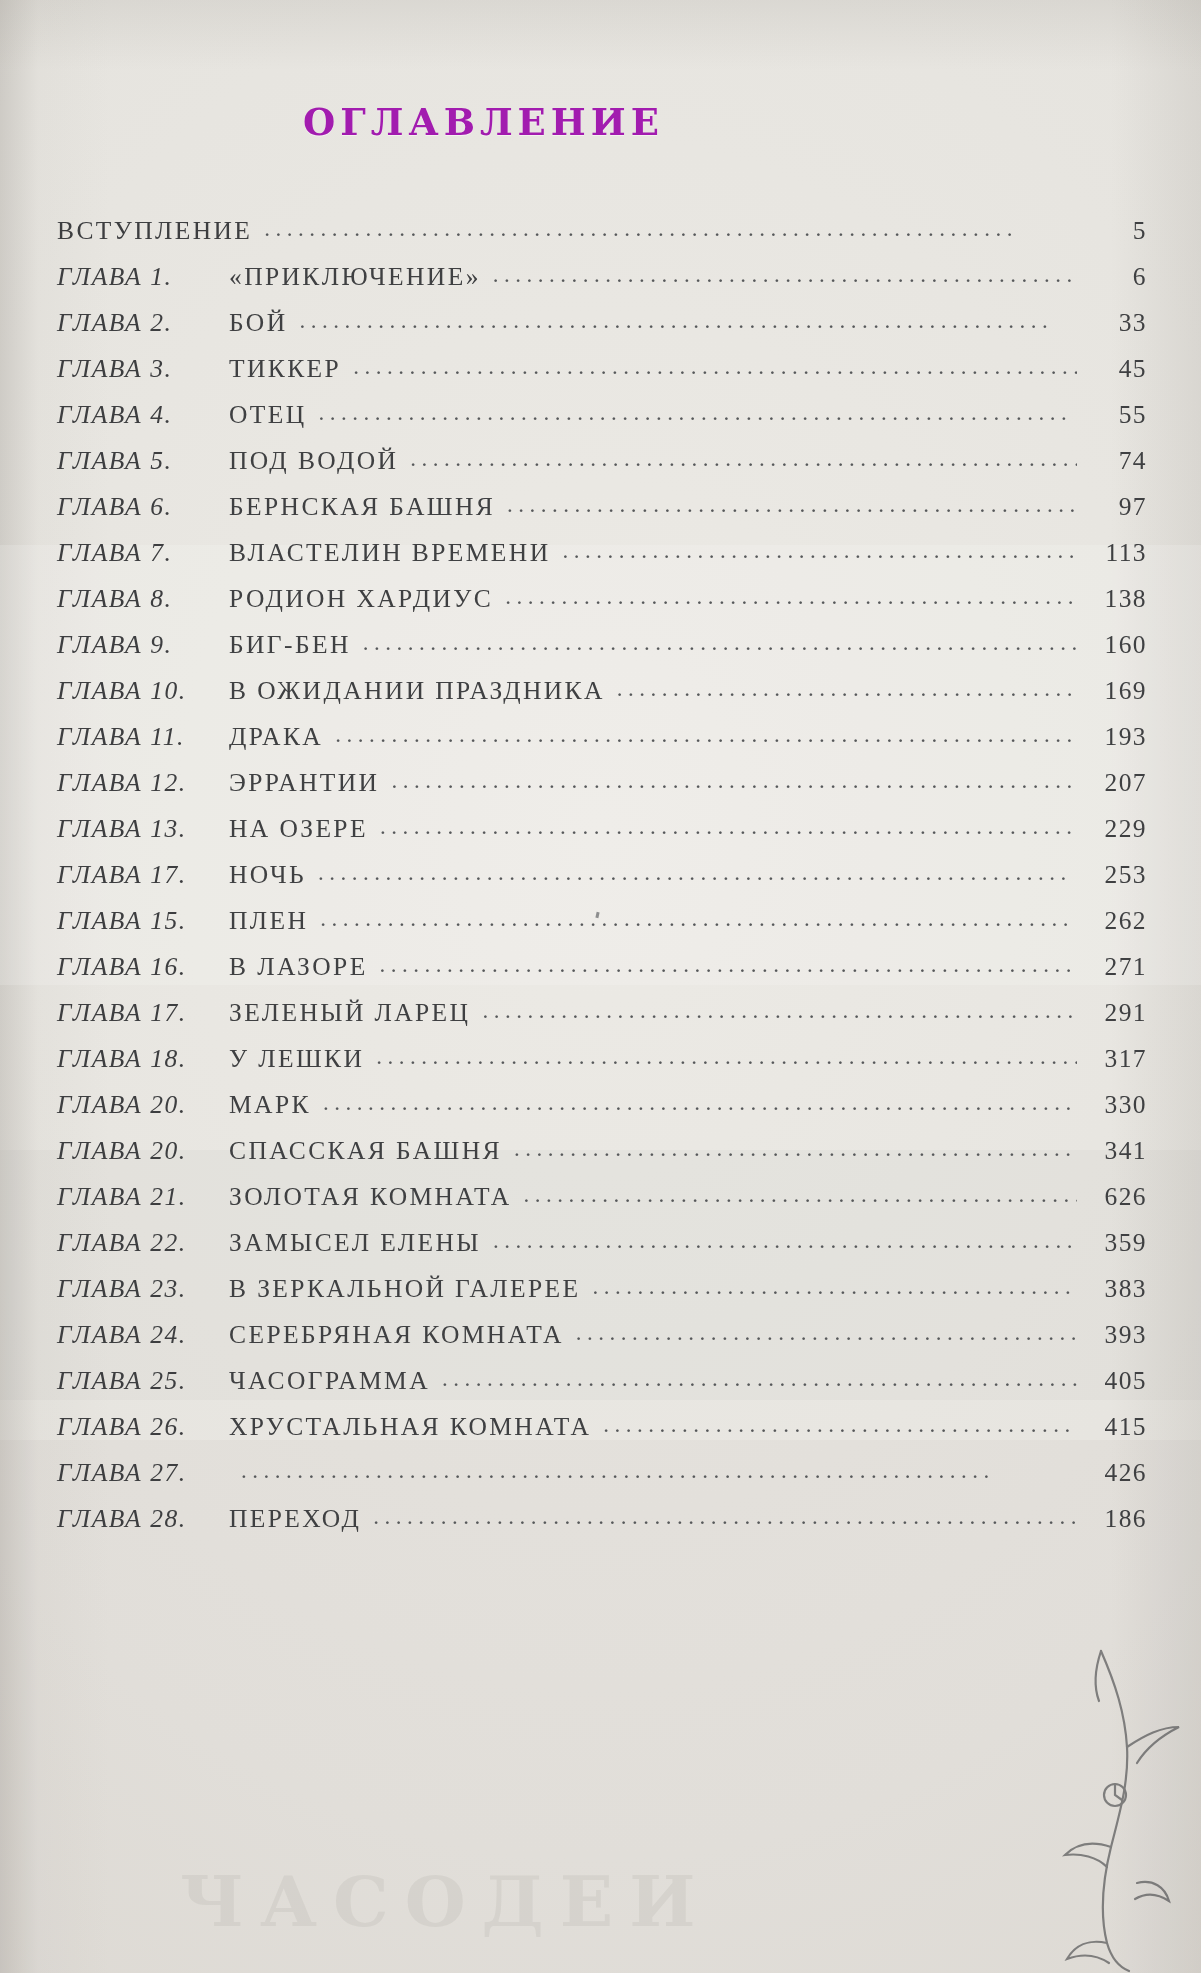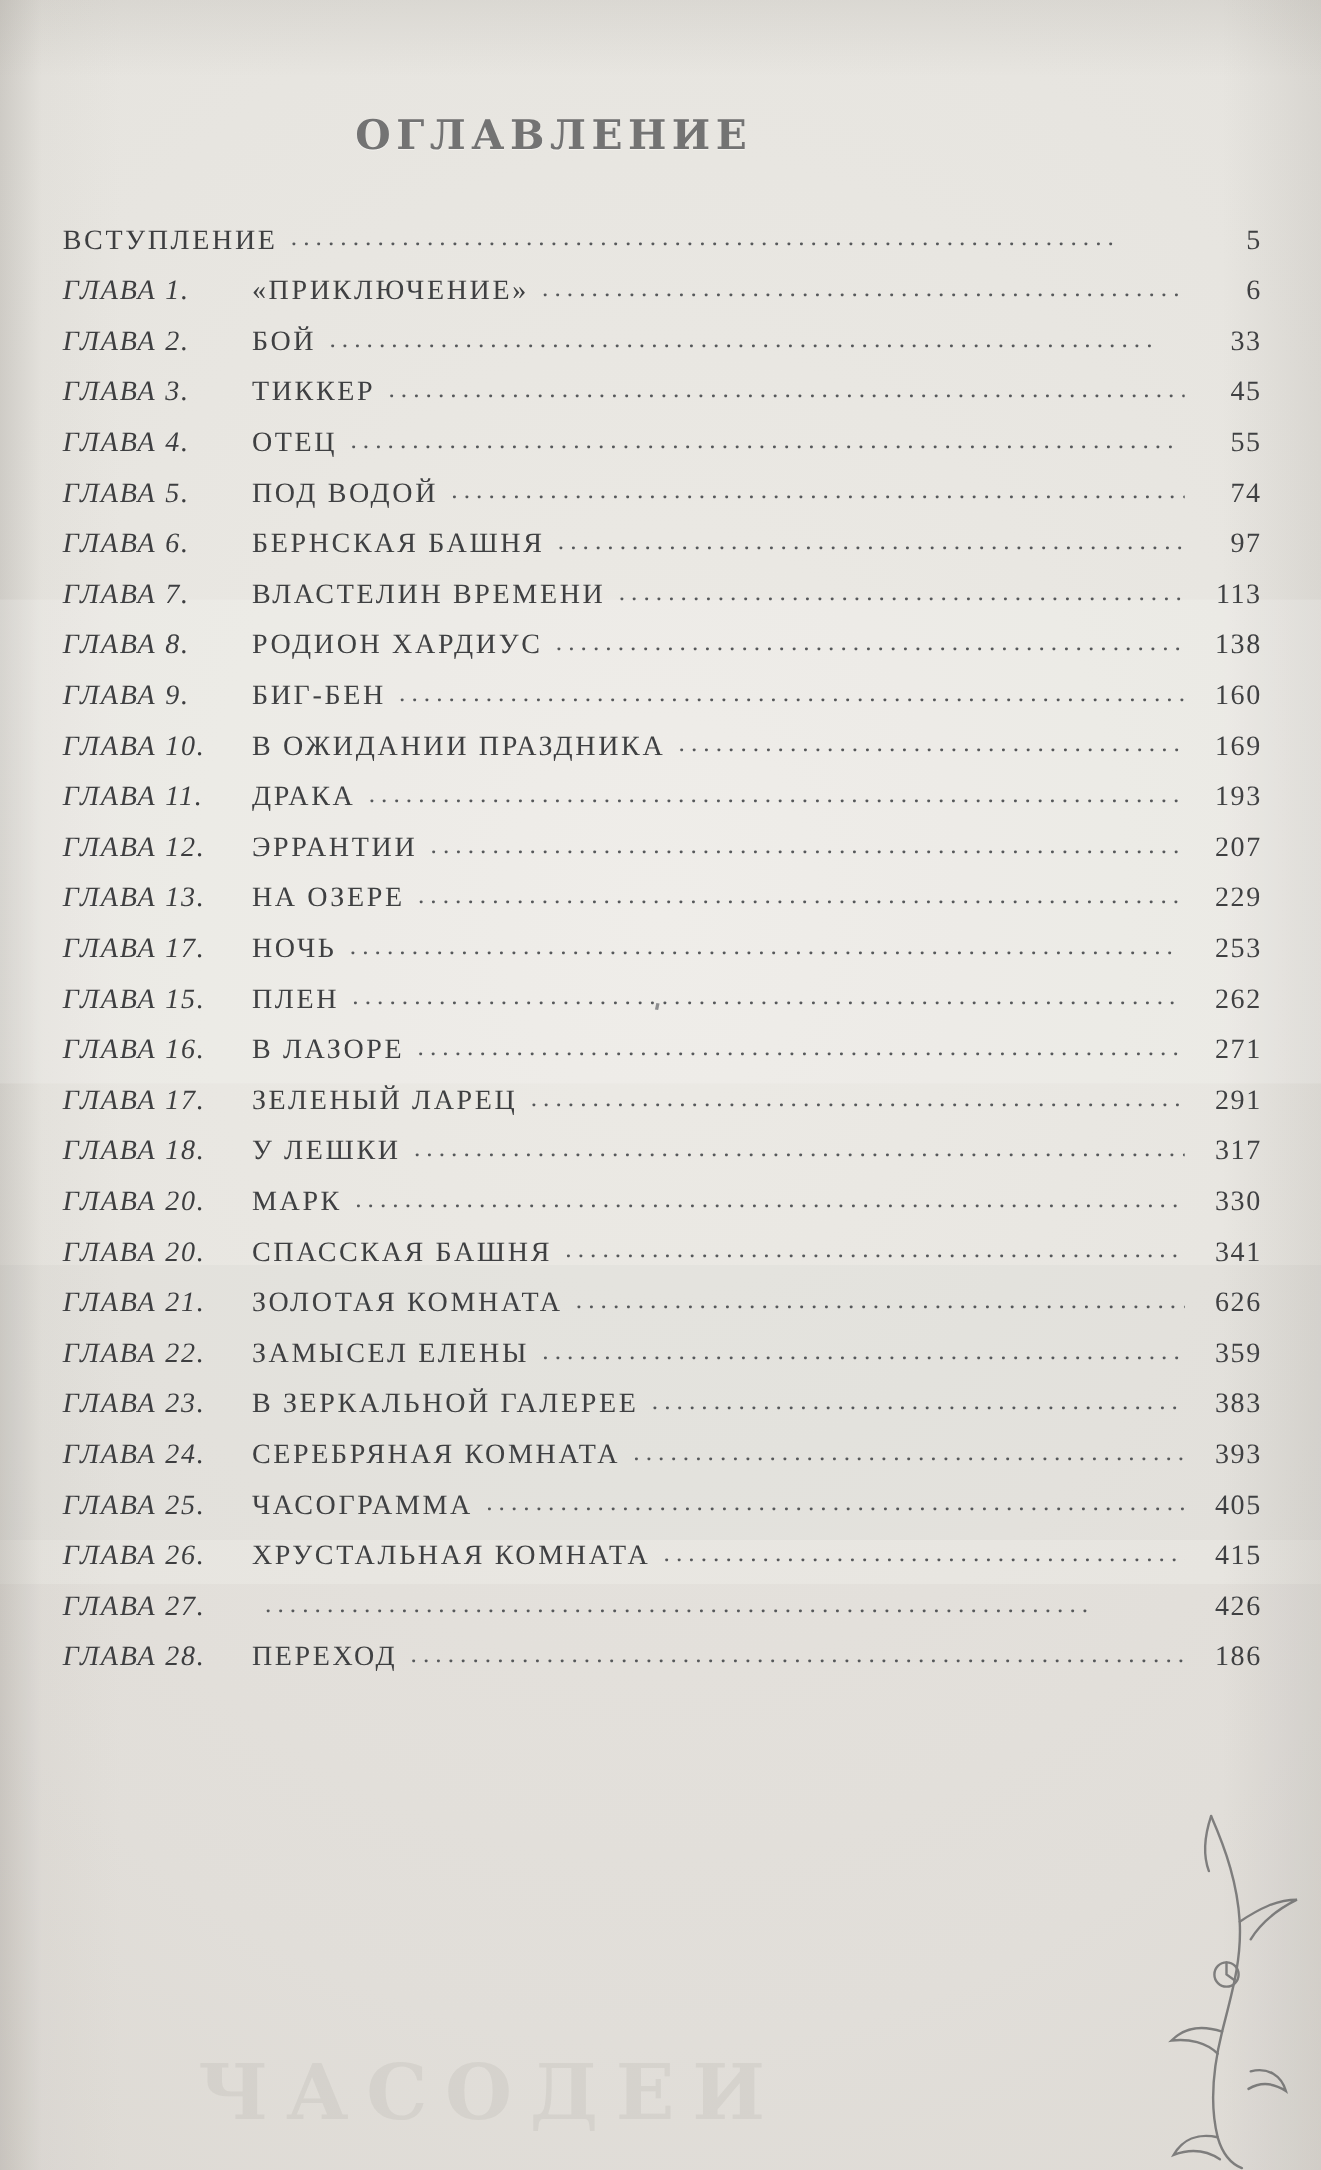--- a/index.html
+++ b/index.html
@@ -41,30 +41,29 @@
     height: 1973px;
   }
 
   .toc-title {
     position: absolute;
     left: 303px;
     top: 100px;
     font-family: "DejaVu Serif", serif;
     font-size: 37px;
     letter-spacing: 5px;
-    color: #737373;
+    color: #a21caf;
     font-weight: 700;
     text-shadow: 0 1px 0 rgba(255,255,255,0.5);
-    margin-left: 20px;
   }
 
   .toc-list {
     position: absolute;
     left: 57px;
-    top: 203px;
+    top: 216px;
     width: 1090px;
   }
 
   .row {
     display: flex;
     align-items: baseline;
     height: 46px;
     font-size: 25.5px;
     color: #3f4042;
     letter-spacing: 1.2px;

